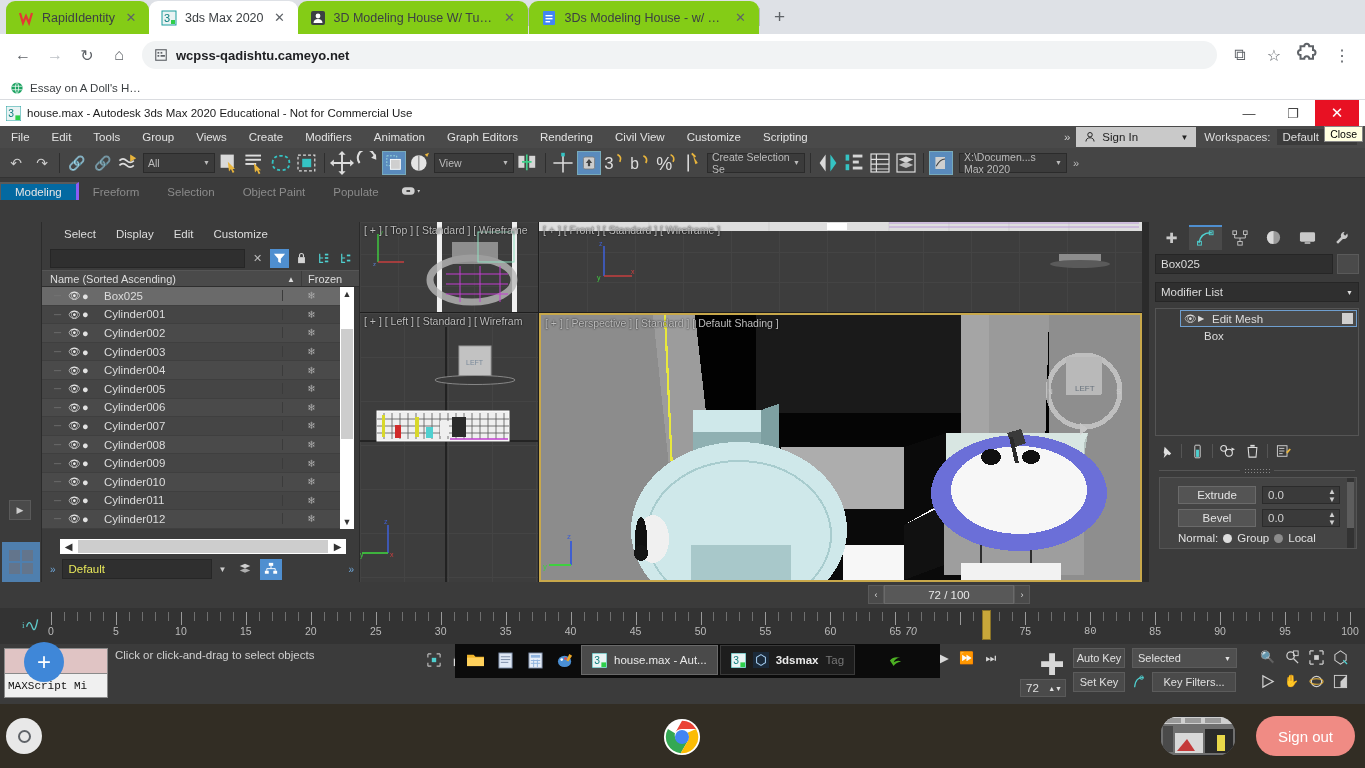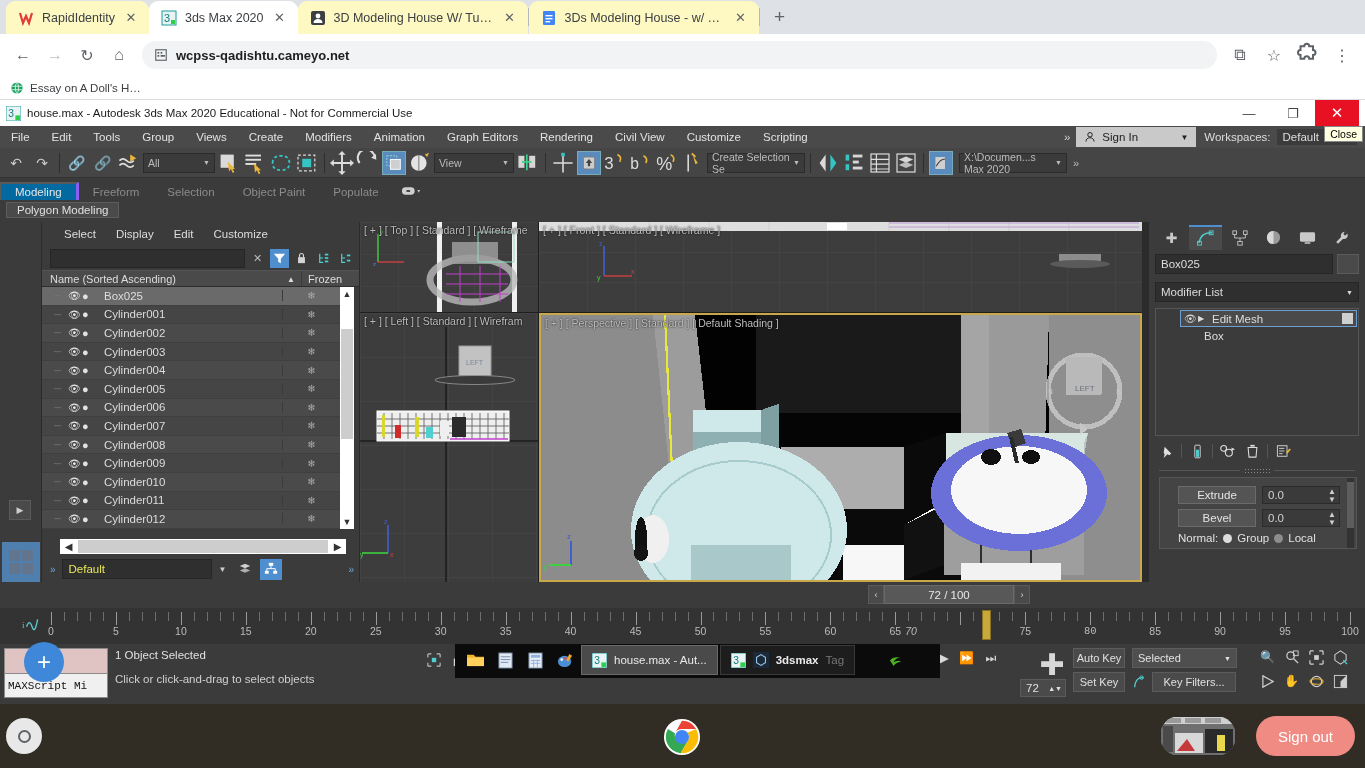--- a/index.html
+++ b/index.html
@@ -5,21 +5,21 @@
   * { box-sizing: border-box; margin:0; padding:0; }
   html,body { width:1365px; height:768px; overflow:hidden; background:#000; }
   body { font-family:"Liberation Sans", sans-serif; font-size:12px; color:#ddd; }
 
   
   #chrome { width:1365px; height:100px; background:#dee1e6; position:relative; }
   #tabstrip { height:34px; display:flex; align-items:flex-end; padding-left:6px; }
   .tab { height:33px; min-width:100px; display:flex; align-items:center; gap:8px;
          padding:0 10px 0 12px; border-radius:9px 9px 0 0; font-size:12.5px;
          color:#3c4043; position:relative; }
-  .tab.inactive { background:#fef9c3;justify-content:center; }
+  .tab.inactive { background:#84cc16;justify-content:center; }
   .tab.active { background:#fff; }
   .tab-title { white-space:nowrap; overflow:hidden; text-overflow:ellipsis; max-width:160px; }
   .tab-close { margin-left:auto; width:16px; height:16px; font-size:13px; color:#5f6368;
                display:flex; align-items:center; justify-content:center; cursor:default; }
   .tab-sep { width:1px; height:18px; background:#b5b9be; align-self:center; }
   .favicon { width:16px; height:16px; flex:0 0 16px; display:block; }
   .newtab { width:28px; height:28px; display:flex; align-items:center; justify-content:center;
             font-size:19px; color:#5f6368; margin-left:6px; margin-bottom:3px; }
 
   #toolbar { height:42px; background:#fff; display:flex; align-items:center; padding:0 8px; gap:2px; }
@@ -530,23 +530,20 @@
     <div class="rtab active">Modeling</div>
     <div class="rtab">Freeform</div>
     <div class="rtab">Selection</div>
     <div class="rtab">Object Paint</div>
     <div class="rtab">Populate</div>
     <svg width="20" height="14" style="margin:0 4px 2px 8px" viewBox="0 0 22 14">
       <rect x="1" y="3" width="14" height="8" rx="4" fill="#cfcfcf"></rect>
         <rect x="6" y="6" width="4" height="2" fill="#3b3b3b"></rect>
       <path d="M18 6l3 0-1.5 3z" fill="#cfcfcf"></path>
     </svg>
-  </div>
-  <div id="ribbon2">
-    <span id="polylabel">Polygon Modeling</span>
   </div>
 
   <div id="workarea">
 
     <div id="leftbar">
       <div class="lb-arrow">▶</div>
       <div class="lb-layout">
         <svg width="26" height="26" viewBox="0 0 26 26">
           <rect x="1" y="1" width="11" height="11" fill="#63758c"></rect>
             <rect x="14" y="1" width="11" height="11" fill="#63758c"></rect>
@@ -1150,21 +1147,20 @@
 
     <div id="statusbar">
 
       <div id="maxscript">
         <div id="ms-pink"></div>
         <div id="ms-label">MAXScript Mi</div>
         <div id="cursor-plus">+</div>
       </div>
 
       <div id="status-text">
-        <div class="l1">1 Object Selected</div>
         <div class="l2">Click or click-and-drag to select objects</div>
       </div>
 
       <div id="coords">
         <span class="cbtn">
           <svg width="14" height="14" viewBox="0 0 16 16">
             <path d="M1 1h4M1 1v4M15 1h-4M15 1v4M1 15h4M1 15v-4M15 15h-4M15 15v-4" stroke="#bdbdbd" stroke-width="1.3"></path>
             <rect x="5.5" y="5.5" width="5" height="5" fill="#4fd0d0"></rect>
           </svg>
         </span>

